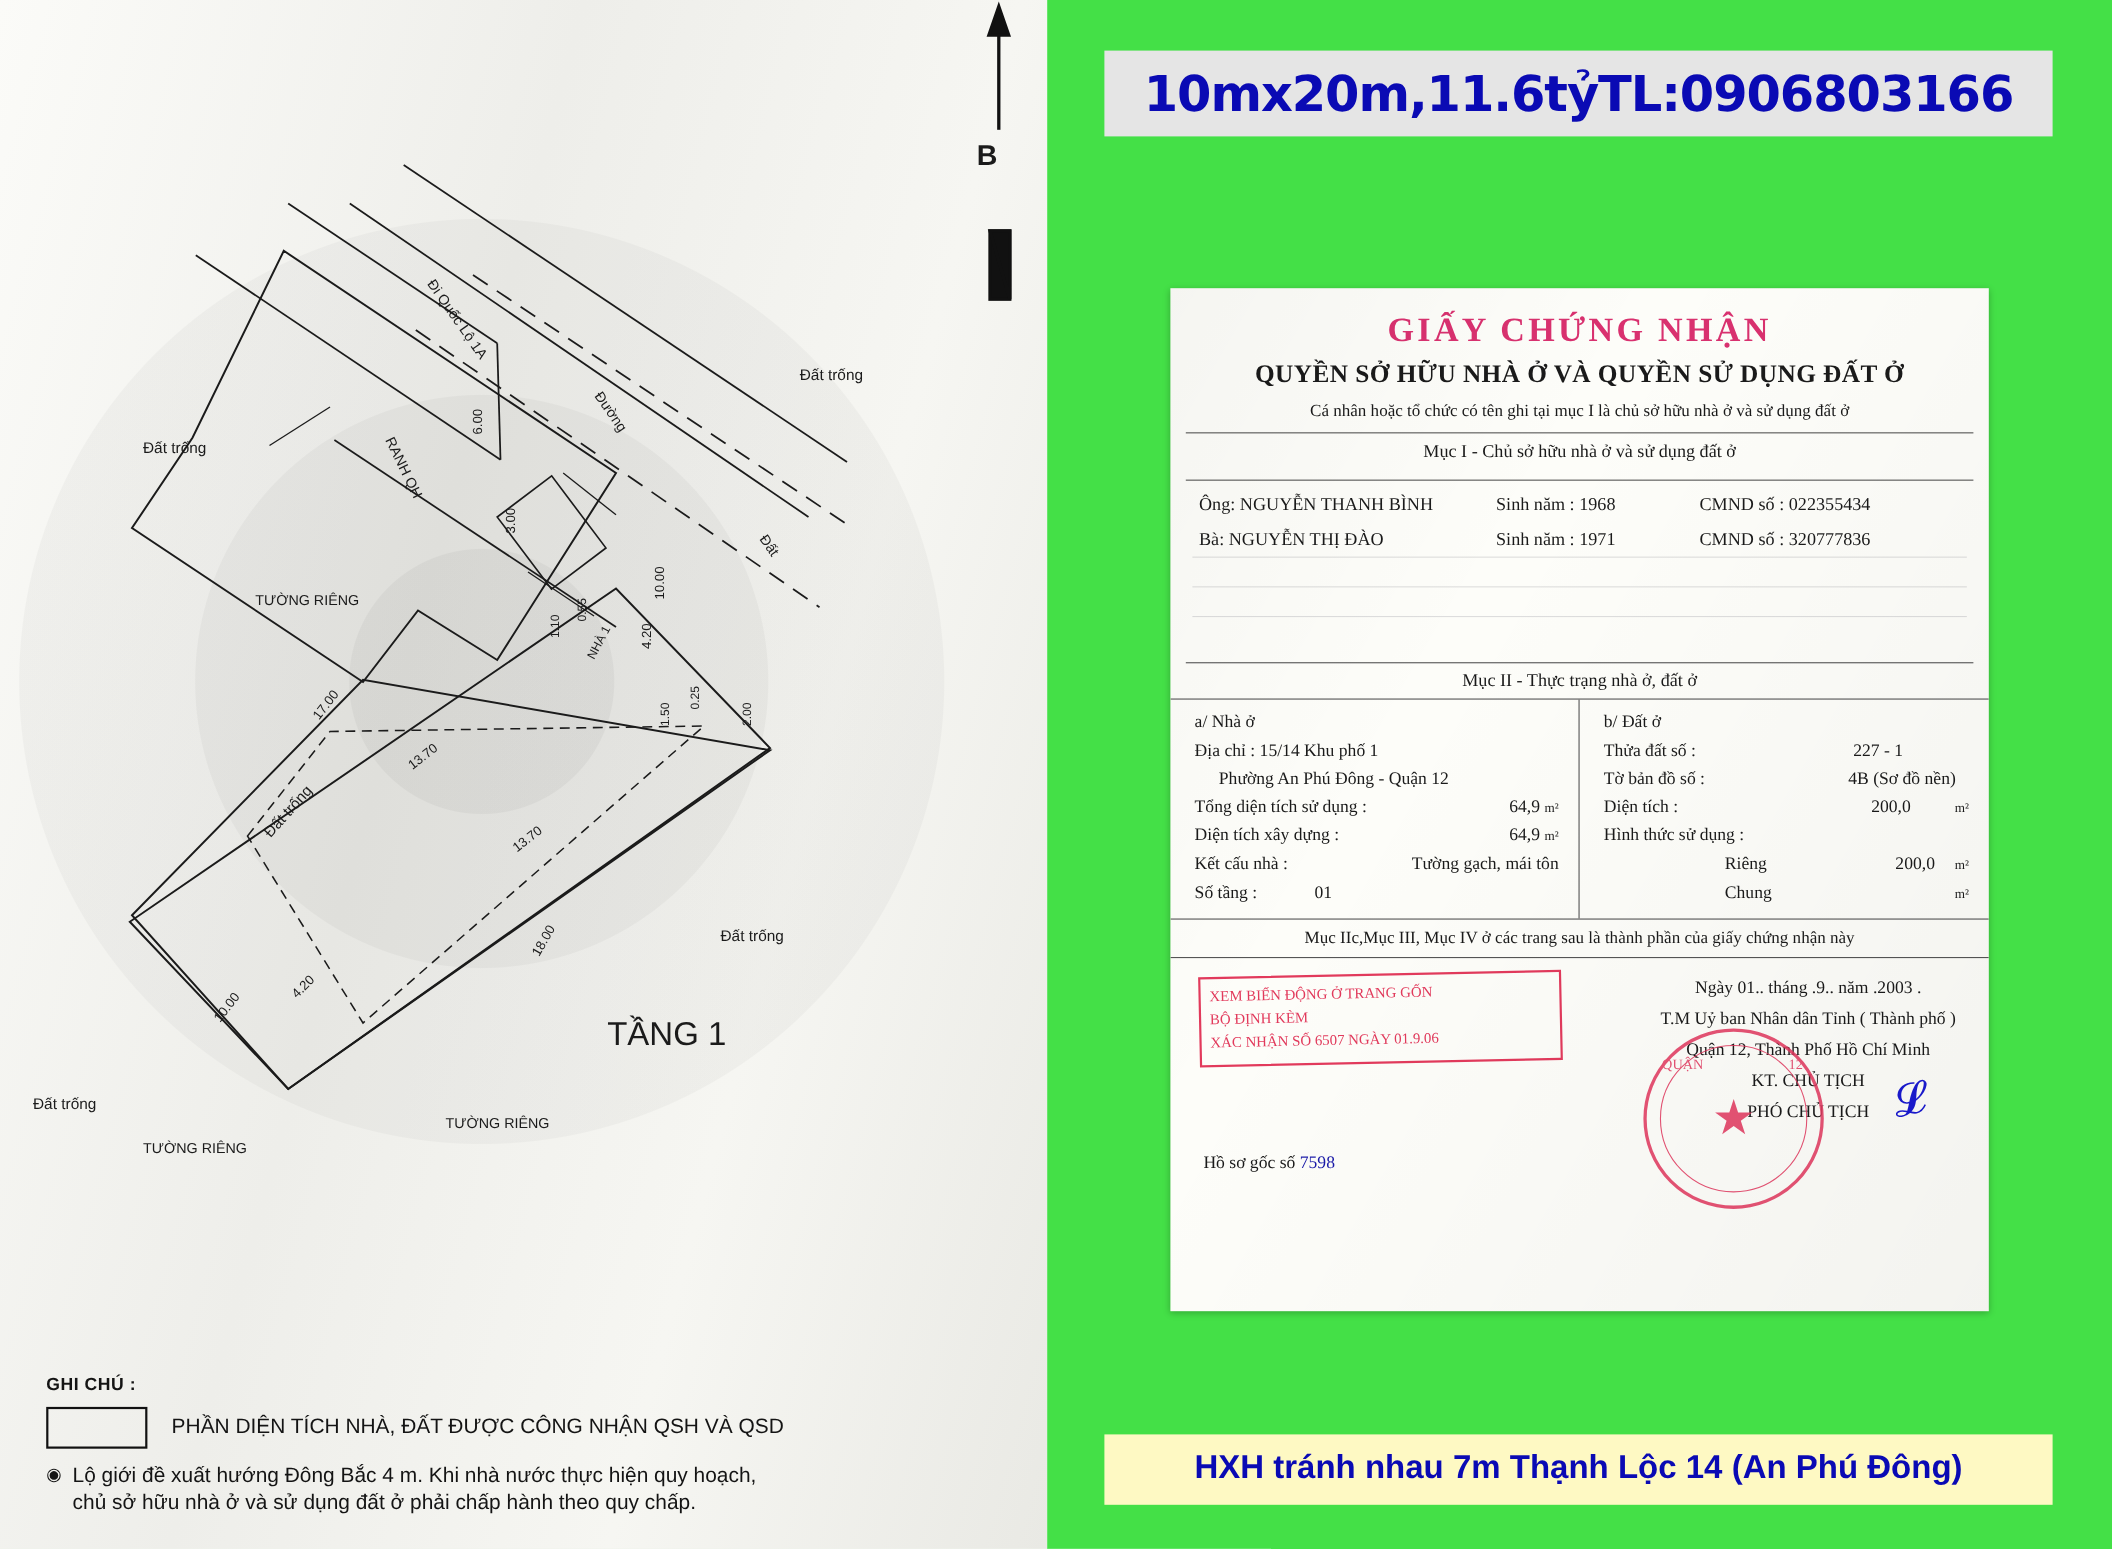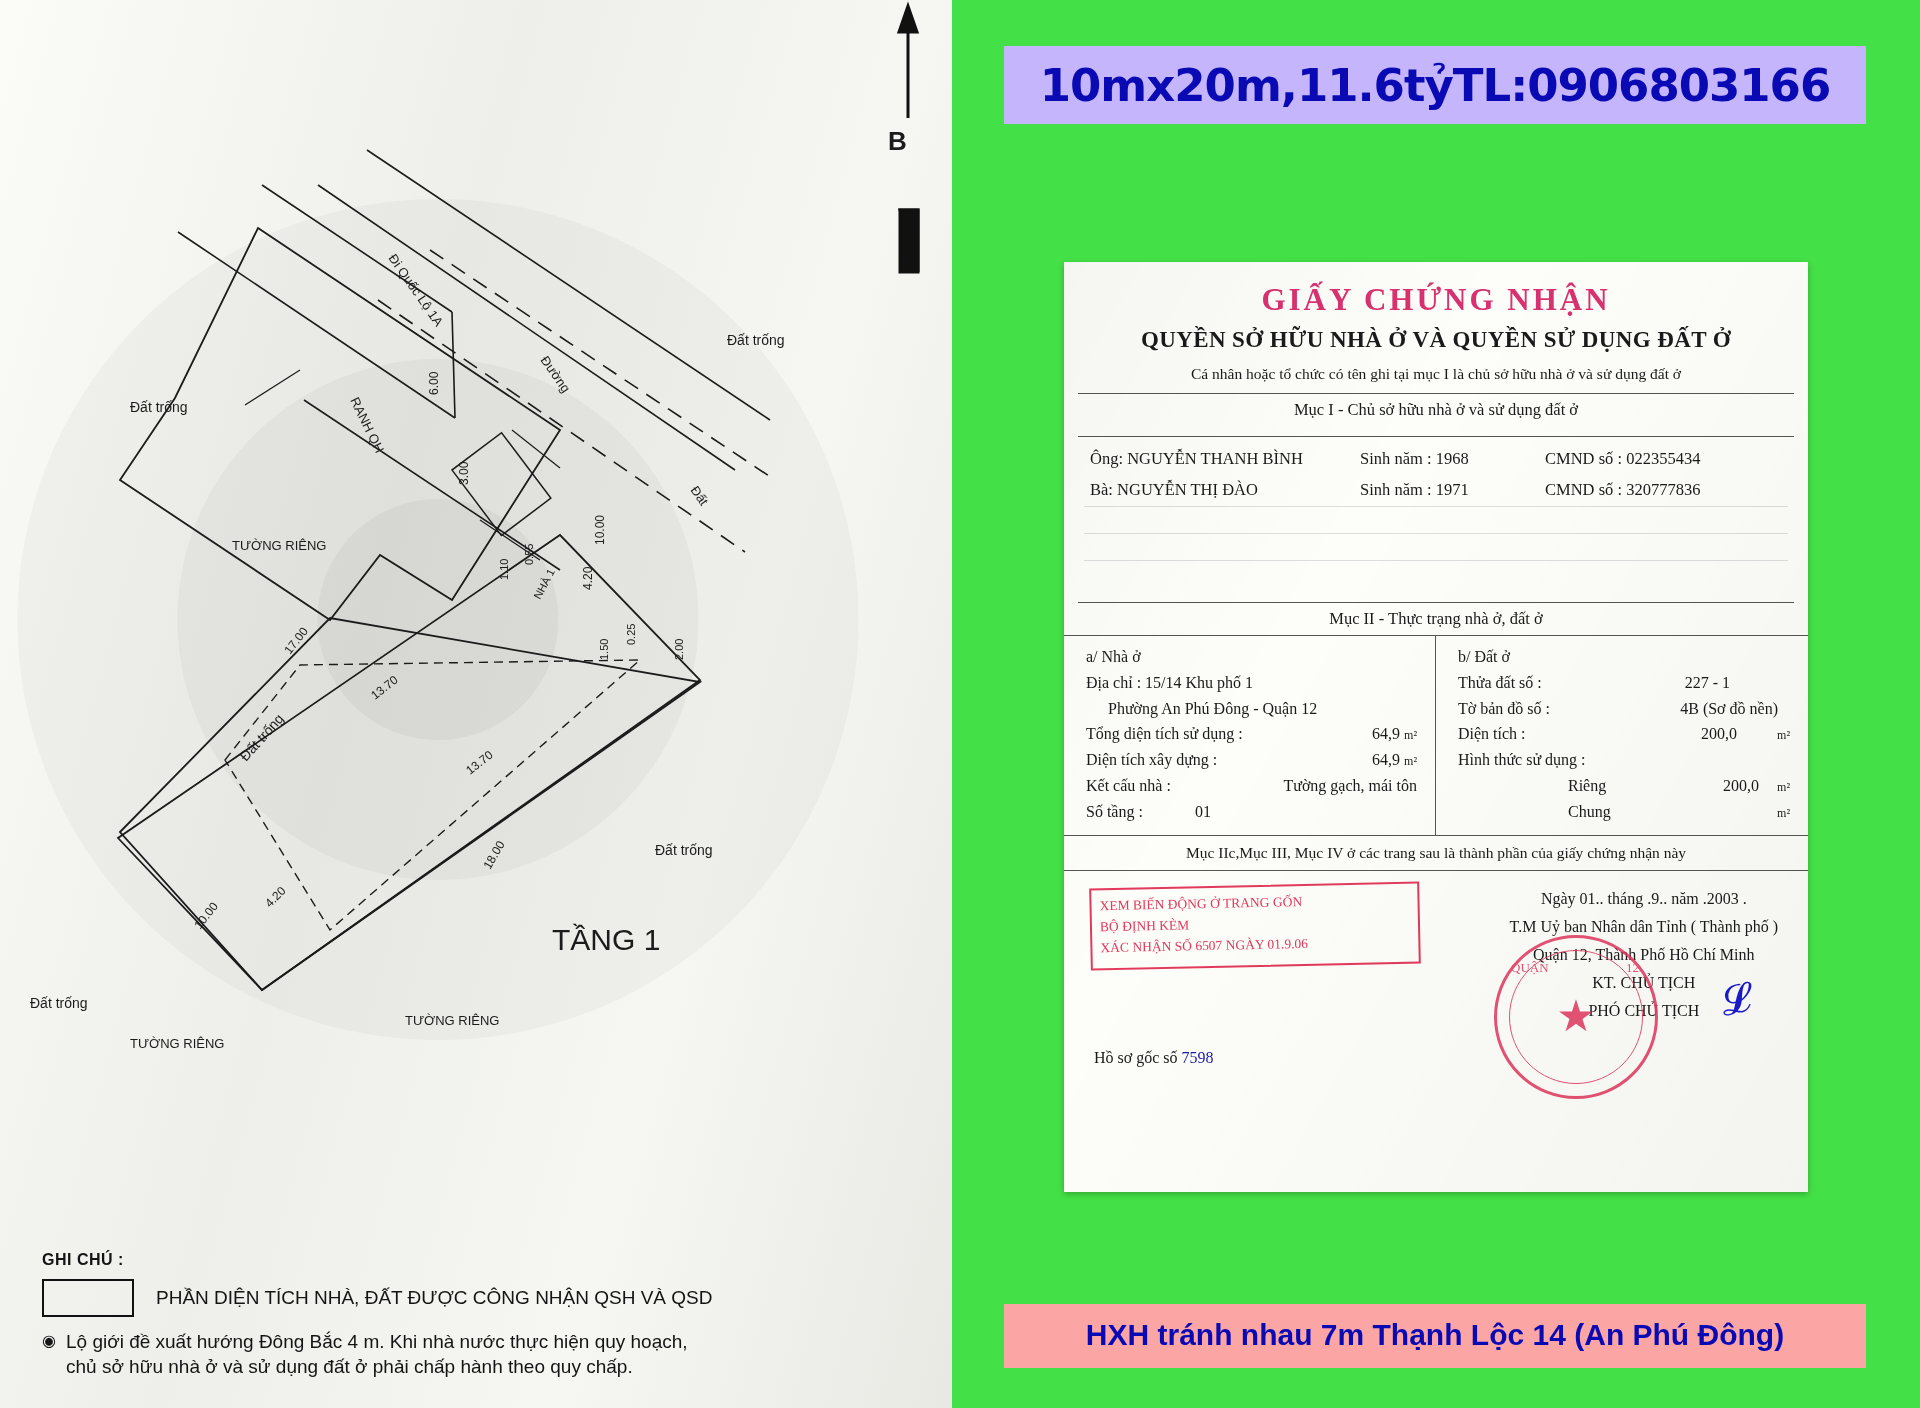--- a/index.html
+++ b/index.html
@@ -26,21 +26,21 @@
   .ghichu .row1{display:flex;align-items:center;gap:22px;margin-bottom:12px;}
   .ghichu .swatch{width:88px;height:34px;border:2px solid #111;background:transparent;}
   .ghichu .row1 span{font-size:19px;}
   .ghichu .row2{display:flex;gap:10px;align-items:flex-start;font-size:19px;line-height:1.35;}
   .ghichu .bullet{font-size:16px;line-height:1.5;}
 
   
   .right{position:relative;width:968px;height:1408px;background:#44e047;}
   .price-band{
     position:absolute;left:52px;top:46px;width:862px;height:78px;
-    background:#c4b5fd;display:flex;align-items:center;justify-content:center;
+    background:#e5e5e5;display:flex;align-items:center;justify-content:center;
   }
   .price-band .txt{
     font-size:45px;font-weight:700;color:#0a0ab4;letter-spacing:-1px;white-space:nowrap;
     font-family:"DejaVu Sans",sans-serif;
   }
 
   .cert{
     position:absolute;left:112px;top:262px;width:744px;height:930px;
     background:#fdfdf9;box-shadow:0 2px 6px rgba(0,0,0,.25);
     font-family:"Liberation Serif",serif;color:#1a1a1a;overflow:hidden;
@@ -85,21 +85,21 @@
     border:3px solid #e2365d;opacity:.85;
   }
   .roundstamp .inner{position:absolute;inset:12px;border:1.5px solid #e2365d;border-radius:50%;}
   .roundstamp .star{position:absolute;left:50%;top:50%;transform:translate(-50%,-52%);color:#e2365d;font-size:44px;}
   .roundstamp .t1{position:absolute;left:14px;top:22px;color:#e2365d;font-size:13px;}
   .roundstamp .t2{position:absolute;right:16px;top:22px;color:#e2365d;font-size:13px;}
   .sign{position:absolute;right:58px;bottom:58px;color:#1a1ad0;font-size:40px;transform:rotate(-12deg);}
 
   .foot-band{
     position:absolute;left:52px;bottom:40px;width:862px;padding:14px 0 16px;
-    background:#fca5a5;text-align:center;color:#0a0ab4;
+    background:#fef9c3;text-align:center;color:#0a0ab4;
   }
   .foot-band .l1{font-size:30px;font-weight:700;}
   .foot-band .l2{font-size:30px;font-weight:700;margin-top:6px;}
 </style>
 </head>
 <body>
 
 <div class="page">
 
   <div class="left">

